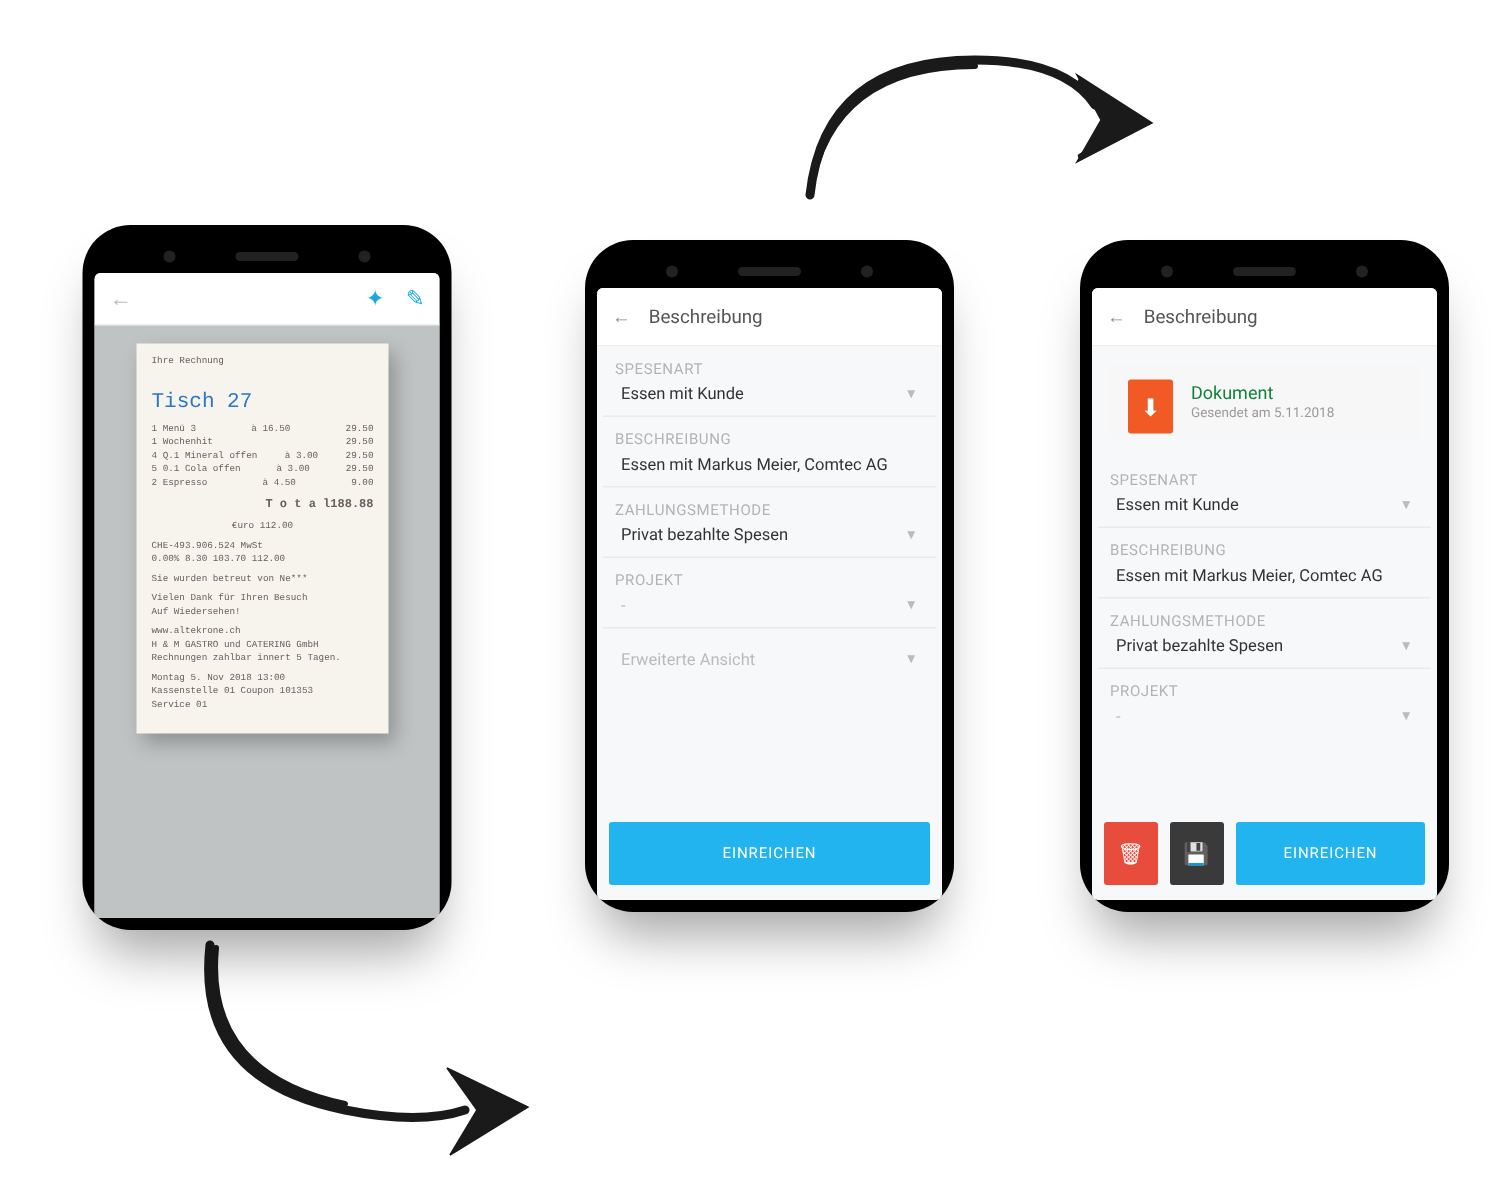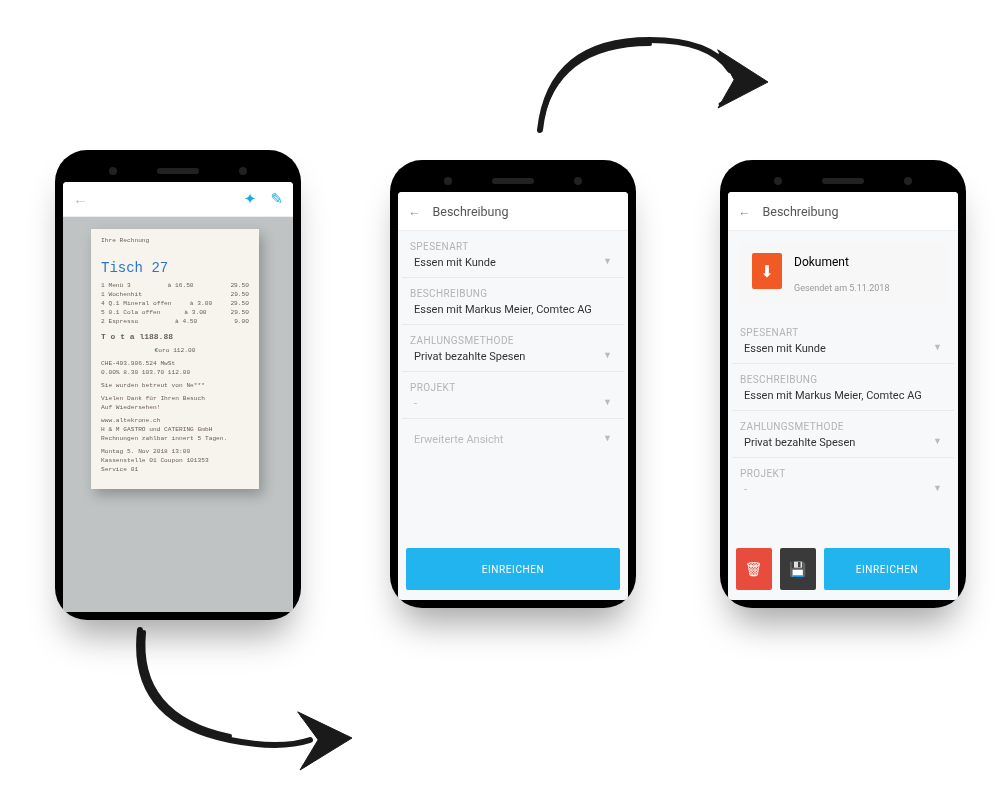--- a/index.html
+++ b/index.html
@@ -11,35 +11,35 @@
   .screen{background:#f7f8f9;border-radius:4px;overflow:hidden;font-size:10px;color:#444}
   
   #p1{left:55px;top:150px}
   #p1 .screen{height:430px;display:flex;flex-direction:column}
   .tb1{height:34px;background:#fff;display:flex;align-items:center;justify-content:space-between;padding:0 10px;border-bottom:1px solid #eee}
   .tb1 .ico{color:#1aa9e1;font-size:15px}
   .photo{flex:1;background:#bfc3c3;position:relative;overflow:hidden}
   .receipt{position:absolute;left:28px;top:12px;width:148px;background:#f7f3ed;padding:8px 10px 14px 10px;box-shadow:4px 6px 12px rgba(0,0,0,.25);font-size:6.2px;line-height:1.45;color:#6b6257;font-family:"Courier New",monospace}
   .receipt .tisch{color:#2a77c9;font-size:14px;margin:12px 0 4px 0}
   .receipt .row{display:flex;justify-content:space-between}
-  .receipt .mid{display:flex;justify-content:flex-start;font-weight:bold;font-size:8px;margin:4px 0}
+  .receipt .mid{display:flex;justify-content:flex-end;font-weight:bold;font-size:8px;margin:4px 0}
   .receipt .sep{height:4px}
   .cambar{height:56px;background:#fff;display:flex;align-items:center;justify-content:space-between;padding:0 14px;border-top:1px solid #eee}
   .cambar span{color:#bdbdbd;font-size:10px}
   .shutter{width:40px;height:40px;border-radius:50%;background:#1aa9e1;border:3px solid #cfeaf6}
   
   .hdr{height:38px;background:#fff;display:flex;align-items:center;gap:12px;padding:0 10px;border-bottom:1px solid #eee;font-size:12.5px;color:#555}
   .lbl{font-size:10px;letter-spacing:.4px;color:#b3b3b3;padding:10px 12px 2px 12px}
-  .val{font-size:11px;color:#333;padding:2px 12px 8px 12px;border-bottom:1px solid #eaeaea;margin:0 4px;display:flex;justify-content:space-between;}
+  .val{font-size:11px;color:#333;padding:2px 12px 8px 12px;border-bottom:1px solid #eaeaea;margin:0 4px;display:flex;justify-content:space-between;align-items:center}
   .val .caret{color:#bbb;font-size:9px}
   .muted .v{color:#bbb}
   .docCard{margin:12px;background:#f7f7f7;border-radius:3px;padding:12px 12px 12px 54px;position:relative}
   .docCard .pdf{position:absolute;left:12px;top:10px;width:30px;height:36px;background:#f15a24;border-radius:2px;display:flex;align-items:center;justify-content:center;color:#fff;font-size:16px}
-  .docCard .t{font-size:12px;color:#000000}
-  .docCard .s{font-size:9px;color:#9a9a9a;margin-top:14px}
+  .docCard .t{font-size:12px;color:#15803d}
+  .docCard .s{font-size:9px;color:#9a9a9a;margin-top:2px}
   .btnrow{position:absolute;left:8px;right:8px;bottom:10px;display:flex;gap:8px}
   .btn{height:42px;border-radius:2px;display:flex;align-items:center;justify-content:center;font-size:10px;letter-spacing:.6px;color:#fff}
   .btn.blue{background:#22b4ee;flex:1}
   .btn.red{background:#e74c3c;width:36px;font-size:14px}
   .btn.dark{background:#3a3a3a;width:36px;font-size:14px}
   
   #p2{left:390px;top:160px}
   #p2 .screen{height:408px;display:flex;flex-direction:column;position:relative}
   #p2 .btnrow{left:8px;right:8px}
   

